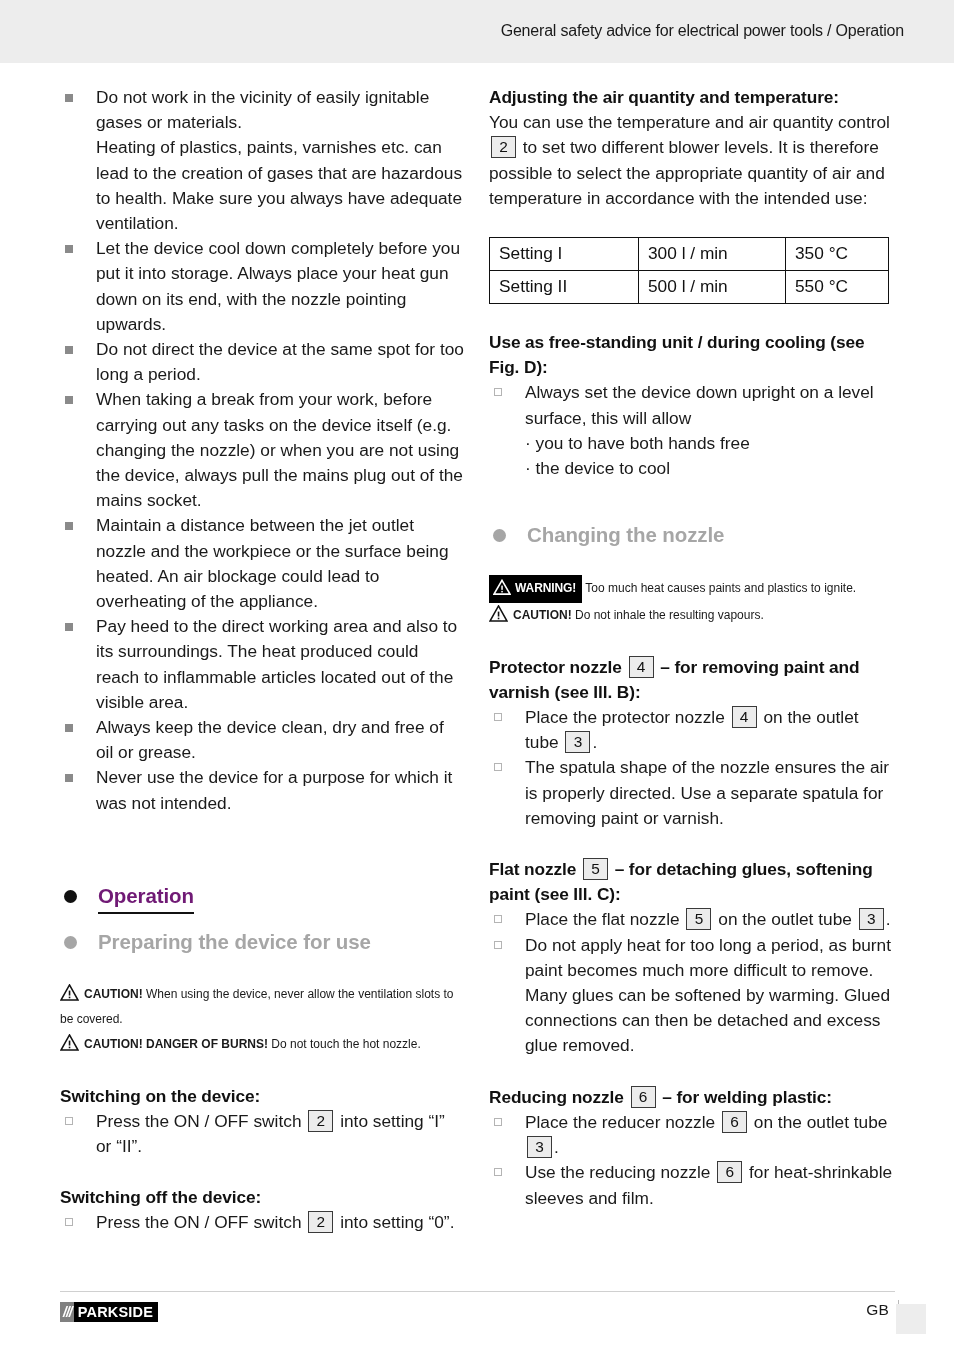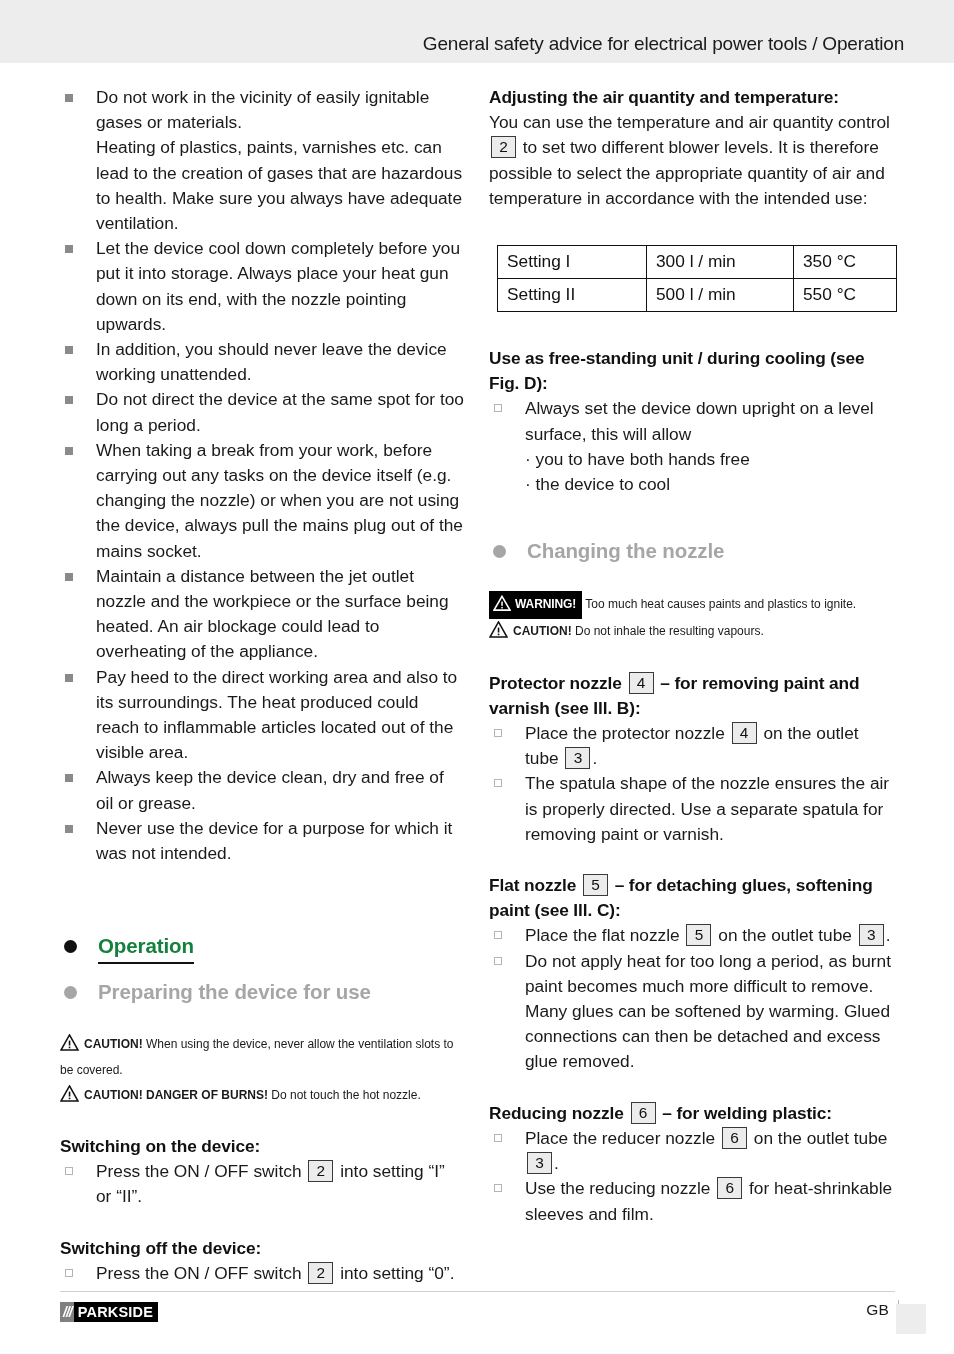--- a/index.html
+++ b/index.html
@@ -20,22 +20,22 @@
   .header-band {
     position: absolute;
     left: 0; top: 0;
     width: 954px;
     height: 63px;
     background: #ededed;
   }
   .header-title {
     position: absolute;
     right: 50px;
-    top: 33px;
-    font-size: 19px;
+    top: 22px;
+    font-size: 16px;
     font-weight: 400;
     letter-spacing: -0.2px;
     color: #1a1a1a;
     white-space: nowrap;
   }
 
   
   .page {
     position: absolute;
     left: 0; top: 63px;
@@ -116,21 +116,21 @@
     letter-spacing: -0.1px;
   }
   .sec-head .dot {
     position: absolute;
     left: 4px;
     top: 8px;
     width: 13px;
     height: 13px;
     border-radius: 50%;
   }
-  .sec-head.black { color: #15803d; }
+  .sec-head.black { color: #701a75; }
   .sec-head.black .dot { background: #111; }
   .sec-head.black .txt {
     border-bottom: 2.2px solid #111;
     padding-bottom: 2px;
     display: inline-block;
   }
   .sec-head.gray { color: #a6a6a6; }
   .sec-head.gray .dot { background: #a6a6a6; }
 
   
@@ -176,21 +176,21 @@
     height: 16px;
     vertical-align: -3px;
     margin-right: 4px;
   }
   .bold-inline { font-weight: bold; }
 
   
   table.settings {
     border-collapse: collapse;
     width: 400px;
-    margin: 8px;
+    margin: 0;
   }
   table.settings td {
     border: 1.4px solid #111;
     padding: 3px 9px 5px 9px;
     font-size: 17.3px;
     line-height: 24px;
     color: #111;
   }
   table.settings td.c1 { width: 130px; }
   table.settings td.c2 { width: 128px; }
@@ -274,24 +274,20 @@
   <div class="col col-left">
 
     <ul class="blist">
       <li>
         <span class="bullet-sq"></span>
         <span>Do not work in the vicinity of easily ignitable gases or materials.<br>Heating of plastics, paints, varnishes etc. can lead to the creation of gases that are hazardous to health. Make sure you always have adequate ventilation.</span>
       </li>
       <li>
         <span class="bullet-sq"></span>
         <span>Let the device cool down completely before you put it into storage. Always place your heat gun down on its end, with the nozzle pointing upwards.</span>
-      </li>
-      <li>
-        <span class="bullet-sq"></span>
-        <span>In addition, you should never leave the device working unattended.</span>
       </li>
       <li>
         <span class="bullet-sq"></span>
         <span>Do not direct the device at the same spot for too long a period.</span>
       </li>
       <li>
         <span class="bullet-sq"></span>
         <span>When taking a break from your work, before carrying out any tasks on the device itself (e.g. changing the nozzle) or when you are not using the device, always pull the mains plug out of the mains socket.</span>
       </li>
       <li>

